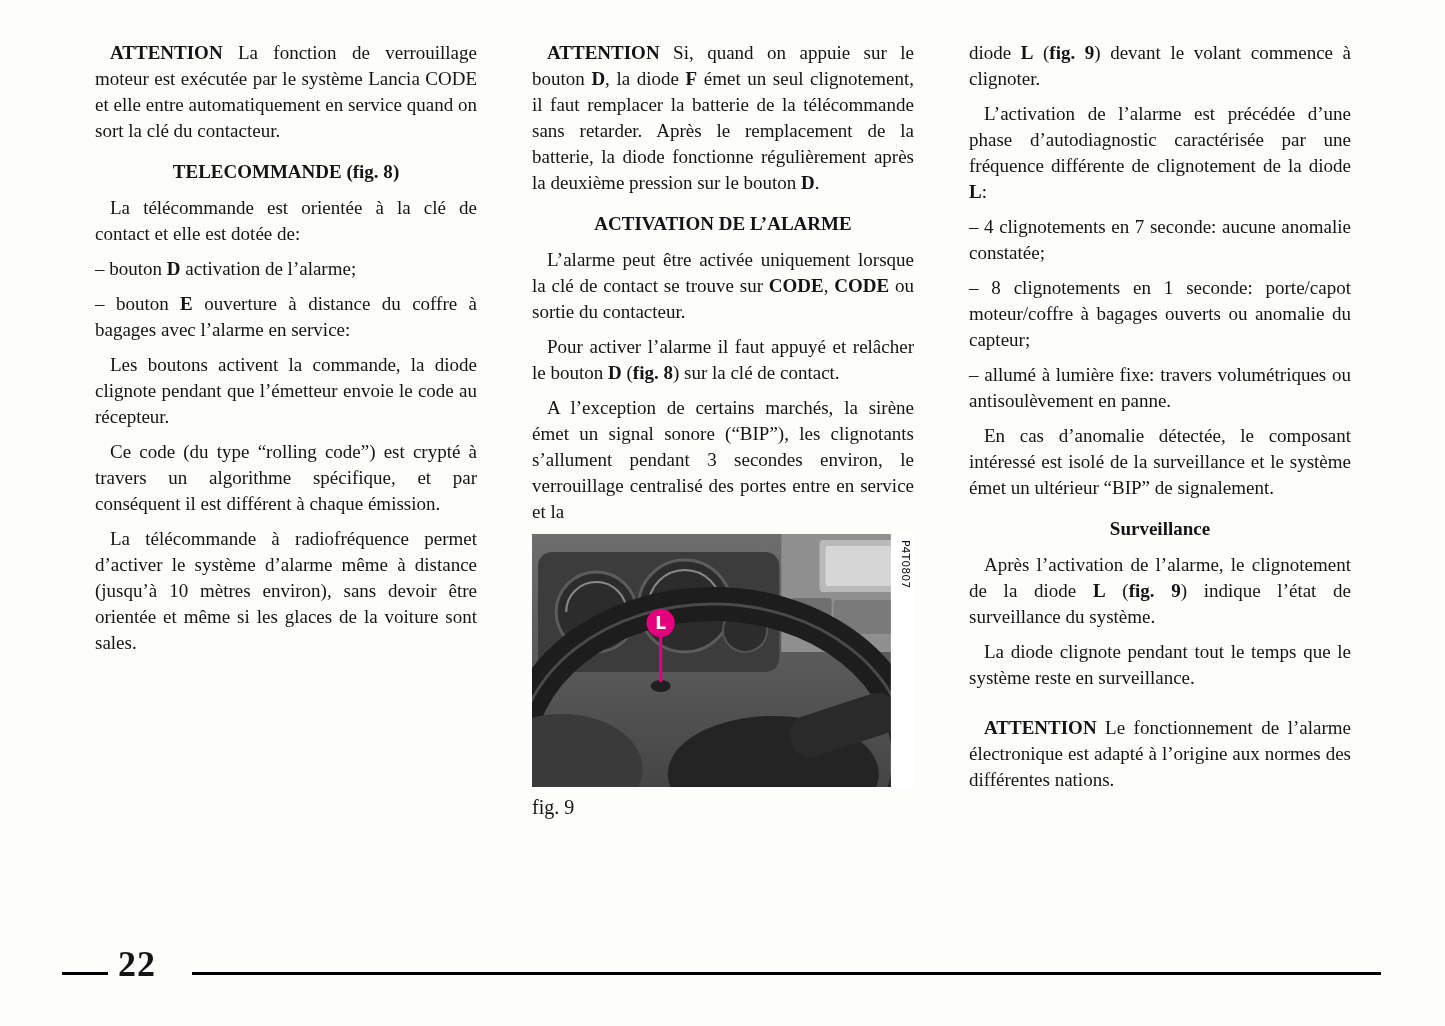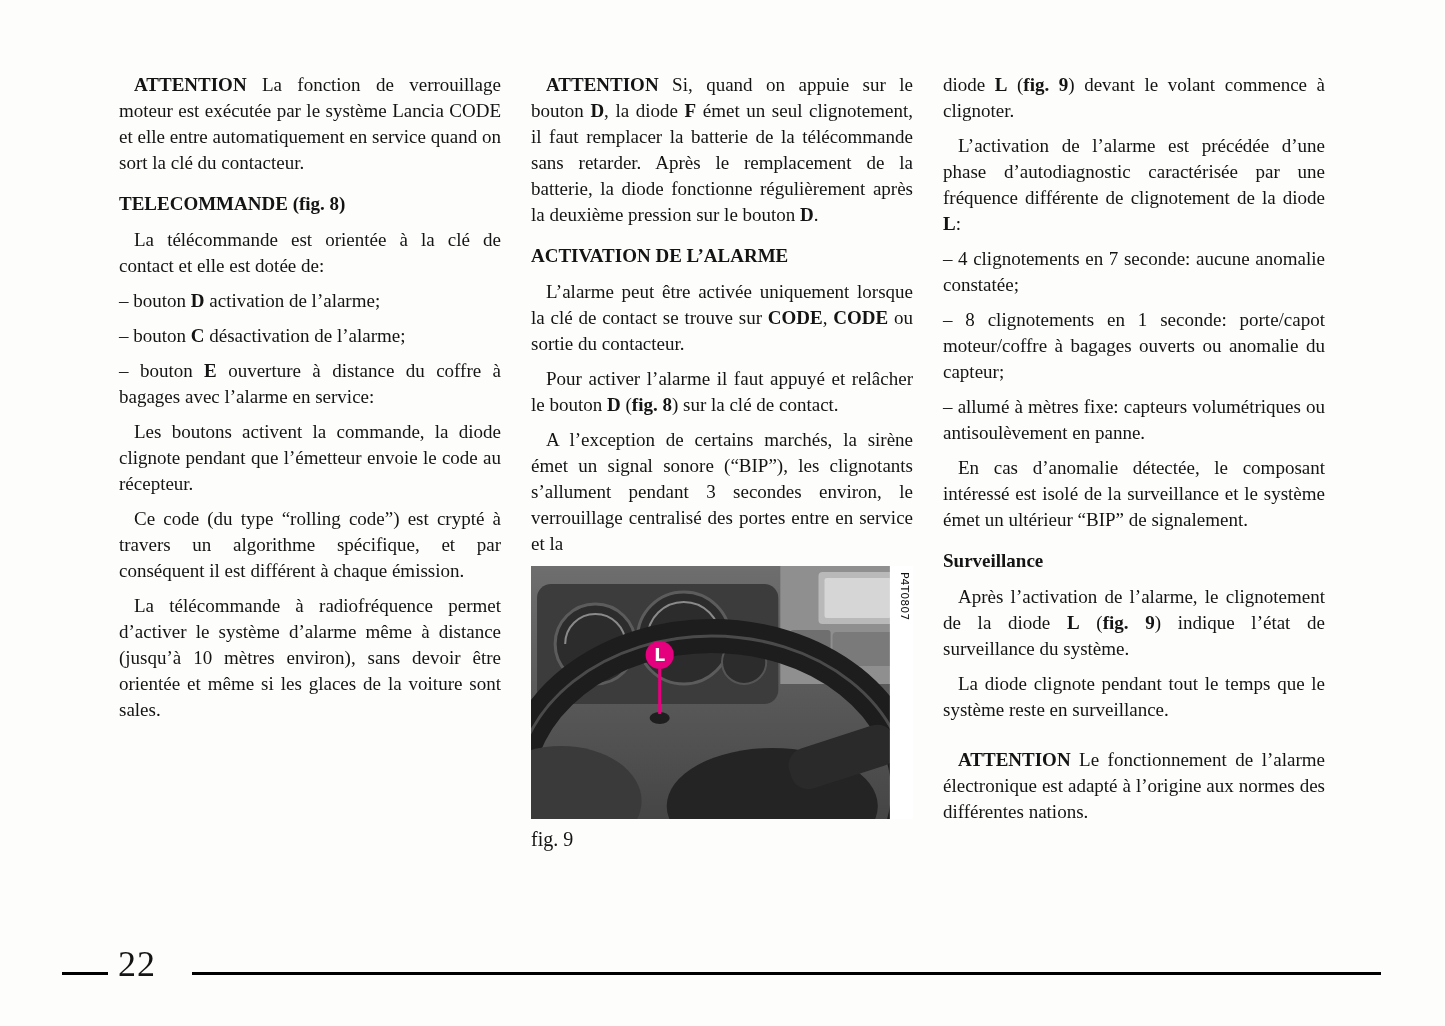--- a/index.html
+++ b/index.html
@@ -2,47 +2,46 @@
 <html><head>
 <meta charset="utf-8">
 <style>
   * { box-sizing: border-box; }
   html, body { margin: 0; padding: 0; }
   body {
     width: 1445px; height: 1026px; position: relative; overflow: hidden;
     background: #fdfdfb; color: #141414;
     font-family: "Liberation Serif", "DejaVu Serif", serif;
   }
-  .columns { display: flex; gap: 30px; padding: 72px 0 0 95px; margin-left: 24px; }
+  .columns { display: flex; gap: 55px; padding: 40px 0 0 95px; }
   .col { width: 382px; flex: 0 0 382px; }
   p { margin: 0 0 9px; font-size: 19px; line-height: 26px; text-align: justify; }
   p.p { text-indent: 15px; }
   p.cont, p.dash { text-indent: 0; }
   p.gap { margin-top: 24px; }
-  h3 { margin: 15px 0 10px; font-size: 19px; line-height: 26px; font-weight: 700; text-align: left; }
+  h3 { margin: 15px 0 10px; font-size: 19px; line-height: 26px; font-weight: 700; text-align: center; }
   .fig { margin: 5px 0 0; }
   .fig-img { width: 382px; height: 253px; position: relative; }
   .fig-img svg { display: block; }
   .fig-cap { font-size: 20px; margin-top: 9px; }
   .pagefoot { position: absolute; left: 62px; right: 64px; bottom: 44px; display: flex; align-items: flex-end; }
   .rule { height: 3px; background: #000; margin-bottom: 7px; }
   .rule.short { width: 46px; }
   .rule.long { flex: 1; }
-  .pagenum { font-size: 36px; font-weight: 400; line-height: 1; margin: 0 36px 0 10px; letter-spacing: 1px; }
+  .pagenum { font-size: 36px; font-weight: 700; line-height: 1; margin: 0 36px 0 10px; letter-spacing: 1px; }
 </style>
 </head>
 <body>
 
 <div class="columns">
     <div class="col">
       <p class="p"><b>ATTENTION</b> La fonction de verrouillage moteur est exécutée par le système Lancia CODE et elle entre automatiquement en service quand on sort la clé du contacteur.</p>
       <h3 class="h">TELECOMMANDE (<b>fig. 8</b>)</h3>
       <p class="p">La télécommande est orientée à la clé de contact et elle est dotée de:</p>
       <p class="dash">– bouton <b>D</b> activation de l’alarme;</p>
-      <p class="dash">– bouton <b>C</b> désactivation de l’alarme;</p>
       <p class="dash">– bouton <b>E</b> ouverture à distance du coffre à bagages avec l’alarme en service:</p>
       <p class="p">Les boutons activent la commande, la diode clignote pendant que l’émetteur envoie le code au récepteur.</p>
       <p class="p">Ce code (du type “rolling code”) est crypté à travers un algorithme spécifique, et par conséquent il est différent à chaque émission.</p>
       <p class="p">La télécommande à radiofréquence permet d’activer le système d’alarme même à distance (jusqu’à 10 mètres environ), sans devoir être orientée et même si les glaces de la voiture sont sales.</p>
     </div>
     <div class="col">
       <p class="p"><b>ATTENTION</b> Si, quand on appuie sur le bouton <b>D</b>, la diode <b>F</b> émet un seul clignotement, il faut remplacer la batterie de la télécommande sans retarder. Après le remplacement de la batterie, la diode fonctionne régulièrement après la deuxième pression sur le bouton <b>D</b>.</p>
       <h3 class="h">ACTIVATION DE L’ALARME</h3>
       <p class="p">L’alarme peut être activée uniquement lorsque la clé de contact se trouve sur <b>CODE</b>, <b>CODE</b> ou sortie du contacteur.</p>
       <p class="p">Pour activer l’alarme il faut appuyé et relâcher le bouton <b>D</b> (<b>fig. 8</b>) sur la clé de contact.</p>
@@ -88,21 +87,21 @@
       </svg>
     </div>
     <figcaption class="fig-cap">fig. 9</figcaption>
   </figure>
 </div>
     <div class="col">
       <p class="cont">diode <b>L</b> (<b>fig. 9</b>) devant le volant commence à clignoter.</p>
       <p class="p">L’activation de l’alarme est précédée d’une phase d’autodiagnostic caractérisée par une fréquence différente de clignotement de la diode <b>L</b>:</p>
       <p class="dash">– 4 clignotements en 7 seconde: aucune anomalie constatée;</p>
       <p class="dash">– 8 clignotements en 1 seconde: porte/capot moteur/coffre à bagages ouverts ou anomalie du capteur;</p>
-      <p class="dash">– allumé à mètres fixe: capteurs volumétriques ou antisoulèvement en panne.</p>
+      <p class="dash">– allumé à lumière fixe: travers volumétriques ou antisoulèvement en panne.</p>
       <p class="p">En cas d’anomalie détectée, le composant intéressé est isolé de la surveillance et le système émet un ultérieur “BIP” de signalement.</p>
       <h3 class="h">Surveillance</h3>
       <p class="p">Après l’activation de l’alarme, le clignotement de la diode <b>L</b> (<b>fig. 9</b>) indique l’état de surveillance du système.</p>
       <p class="p">La diode clignote pendant tout le temps que le système reste en surveillance.</p>
       <p class="p gap"><b>ATTENTION</b> Le fonctionnement de l’alarme électronique est adapté à l’origine aux normes des différentes nations.</p>
     </div>
   </div>
 
 <div class="pagefoot">
   <span class="rule short"></span>

